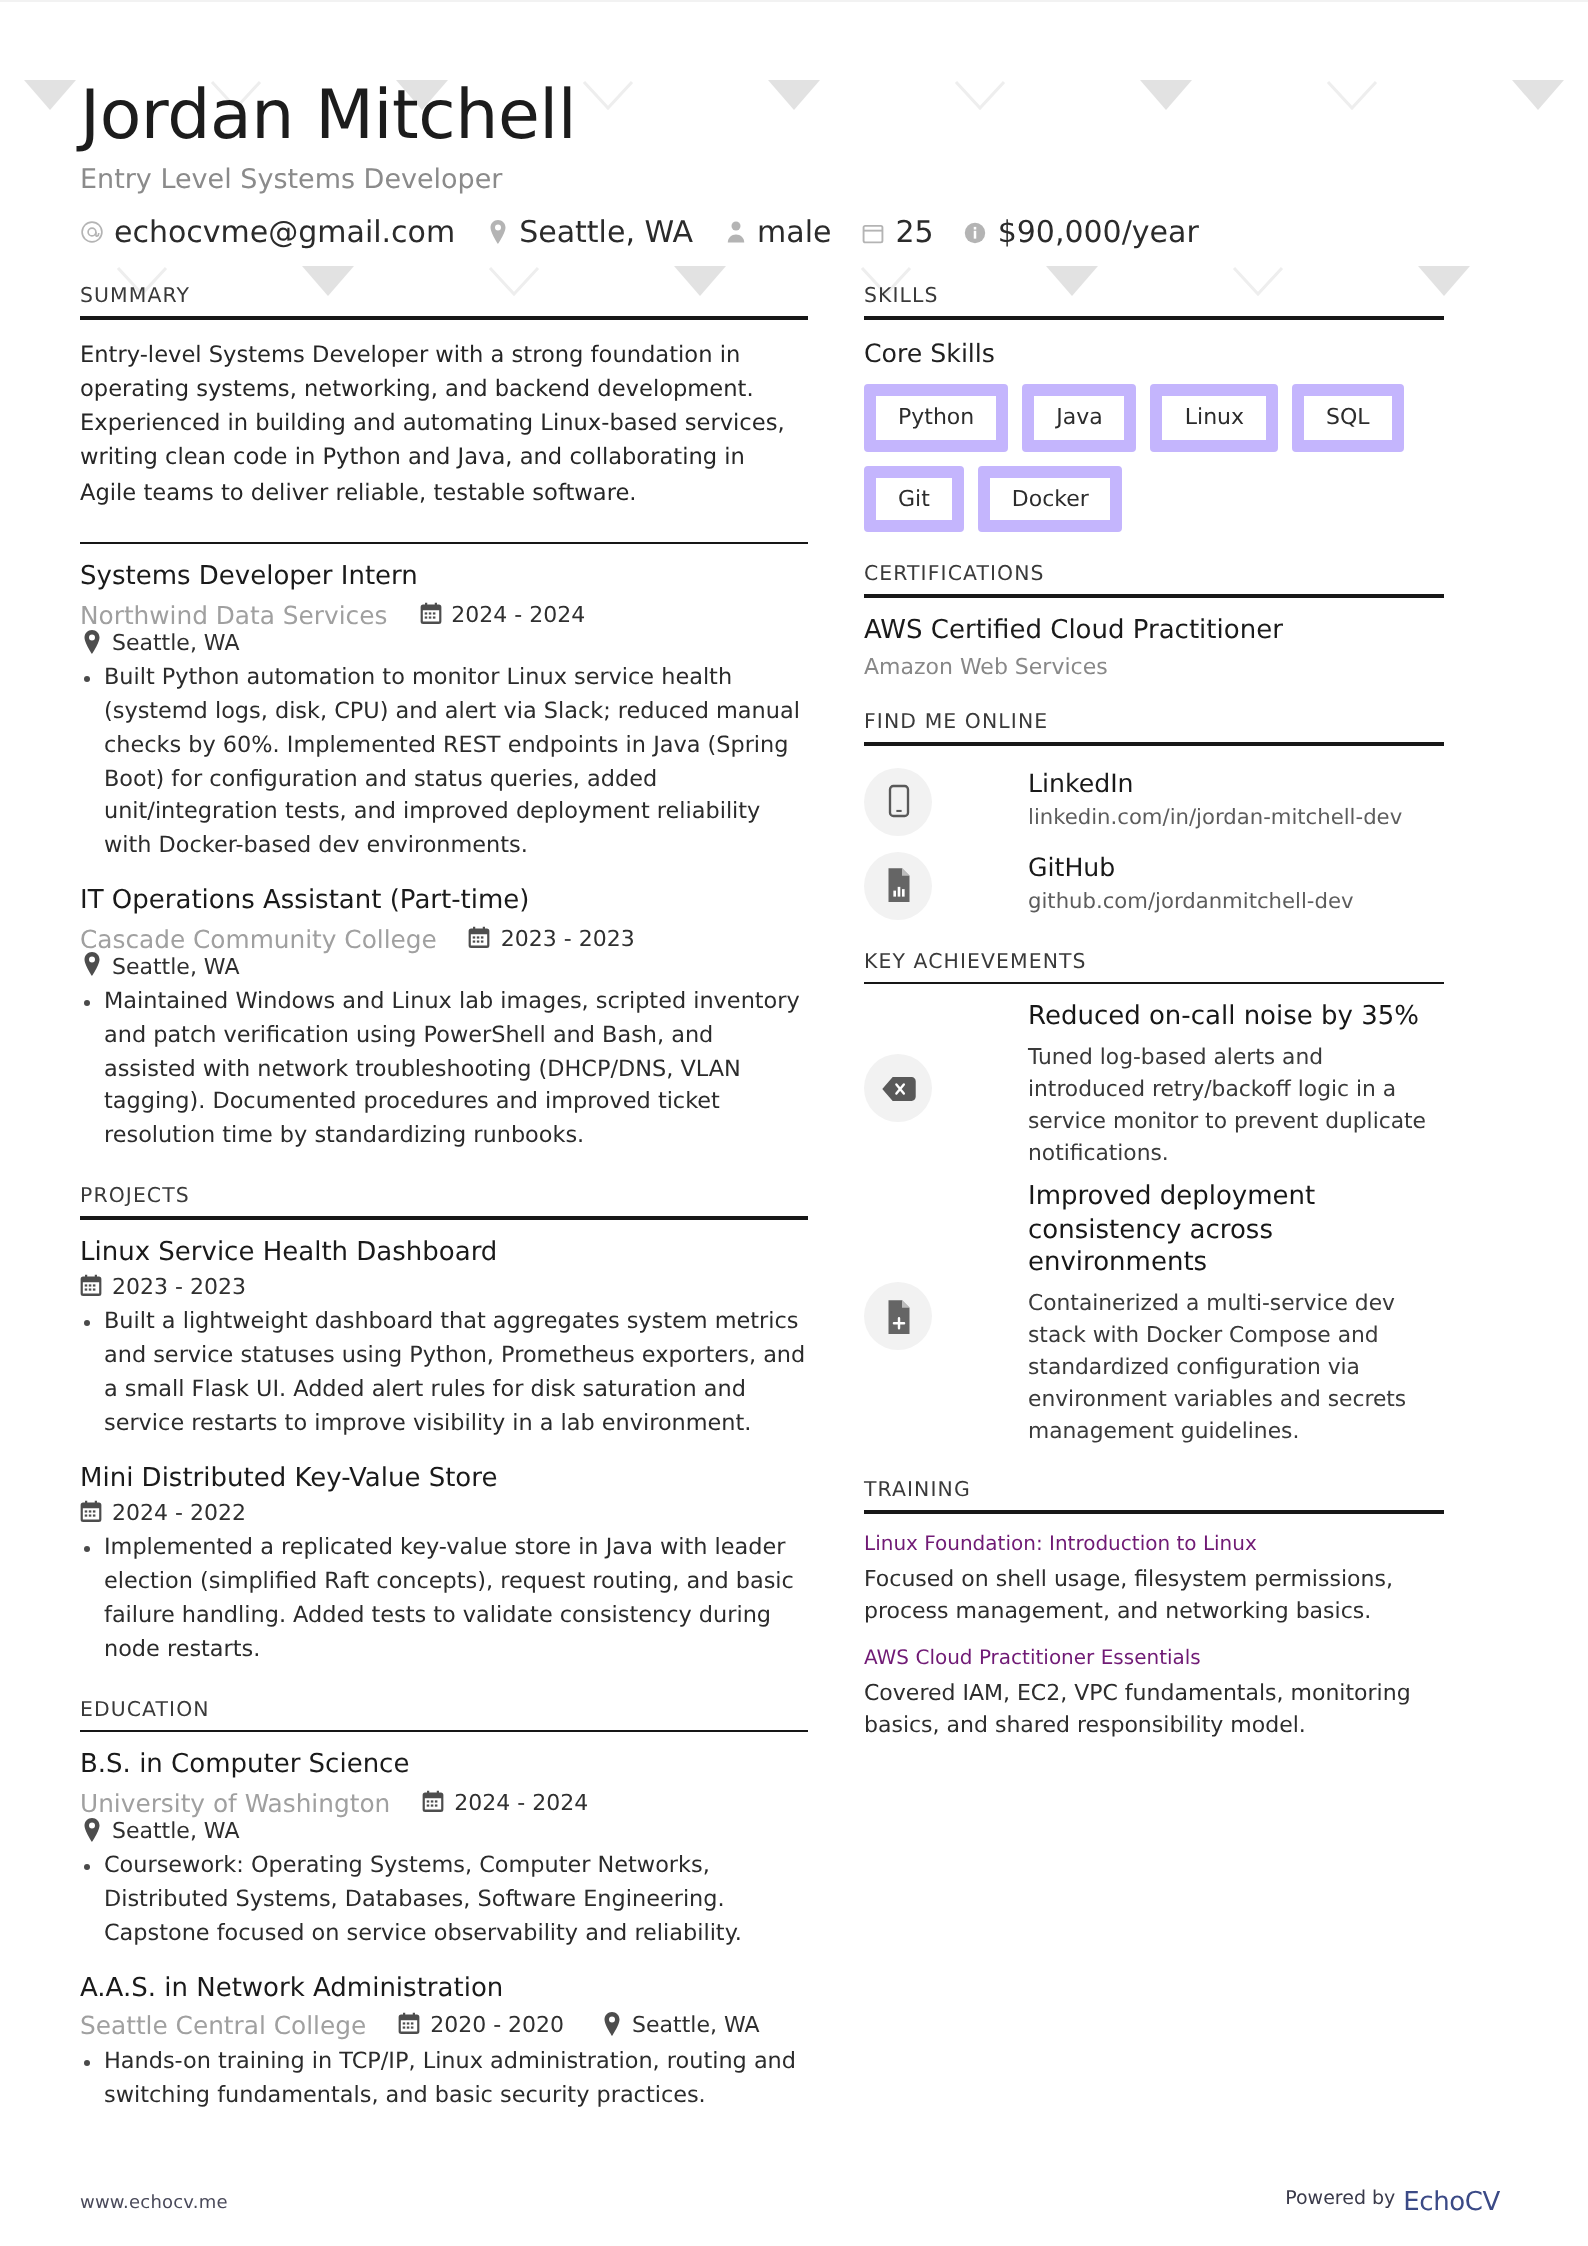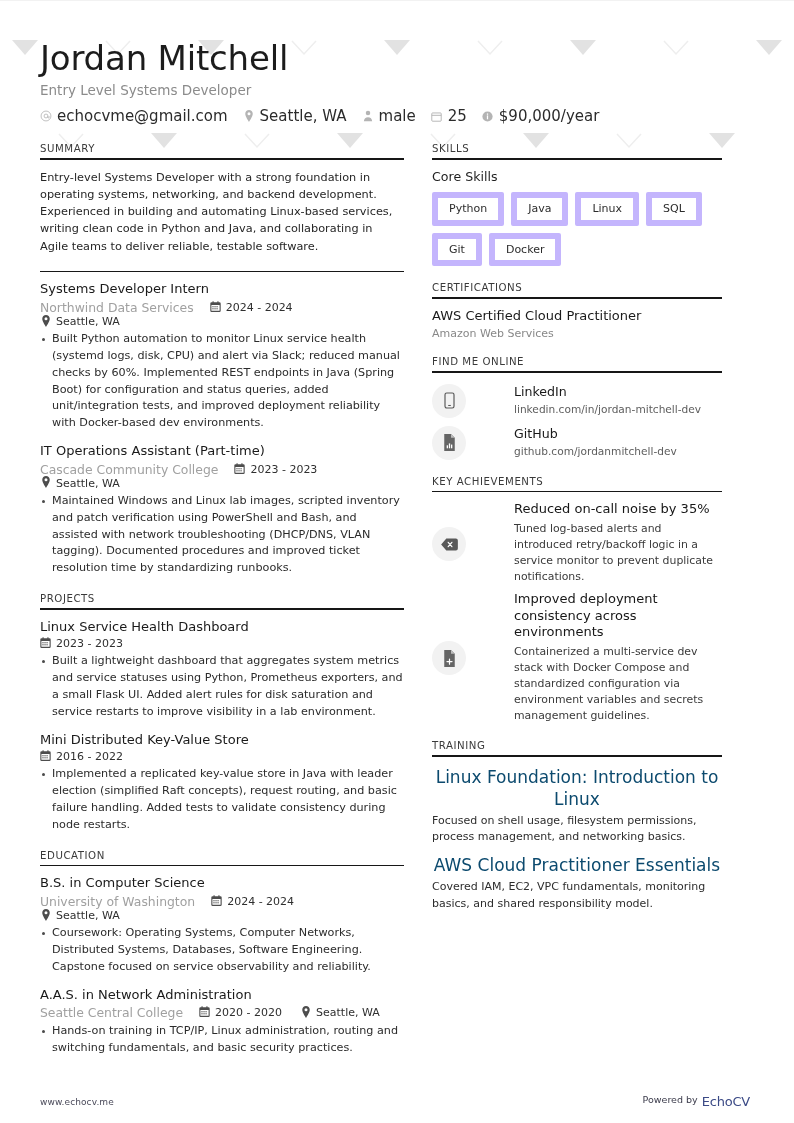--- a/index.html
+++ b/index.html
@@ -228,24 +228,23 @@
   .ach-desc {
     font-size: 10.9px;
     color: #3a3a3a;
     line-height: 1.47;
     margin-top: 3px;
   }
 
   
   .train-item { margin-bottom: 9px; }
   .train-title {
-    font-size: 17px;
-    color: #0c4a6e;
+    font-size: 10px;
+    color: #701a75;
     line-height: 1.3;
-    text-align: center;
   }
   .train-desc {
     font-size: 11px;
     color: #2d2d2d;
     line-height: 1.48;
     margin-top: 3px;
   }
 
   
   #footer {
@@ -482,21 +481,21 @@
                       <svg width="11" height="11" viewBox="0 0 14 14" fill="currentColor">
                         <path d="M3.2 0.4v1.2H2A1.6 1.6 0 00.4 3.2v9.2A1.6 1.6 0 002 14h10a1.6 1.6 0 001.6-1.6V3.2A1.6 1.6 0 0012 1.6h-1.2V0.4H9.4v1.2H4.6V0.4zM1.8 5.2h10.4v7.2H1.8z"></path>
                         <rect x="3" y="6.6" width="1.6" height="1.4"></rect>
                         <rect x="5.6" y="6.6" width="1.6" height="1.4"></rect>
                         <rect x="8.2" y="6.6" width="1.6" height="1.4"></rect>
                         <rect x="3" y="9.2" width="1.6" height="1.4"></rect>
                         <rect x="5.6" y="9.2" width="1.6" height="1.4"></rect>
                         <rect x="8.2" y="9.2" width="1.6" height="1.4"></rect>
                       </svg>
                     </span>
-                    <span class="mv">2016 - 2022</span>
+                    <span class="mv">2024 - 2022</span>
                   </span>
                 </div>
                 <ul class="bullets">
                   <li>Implemented a replicated key-value store in Java with leader election (simplified Raft concepts), request routing, and basic failure handling. Added tests to validate consistency during node restarts.</li>
                 </ul>
               </div>
             </div>
         </div>
 
         <div class="sec">

